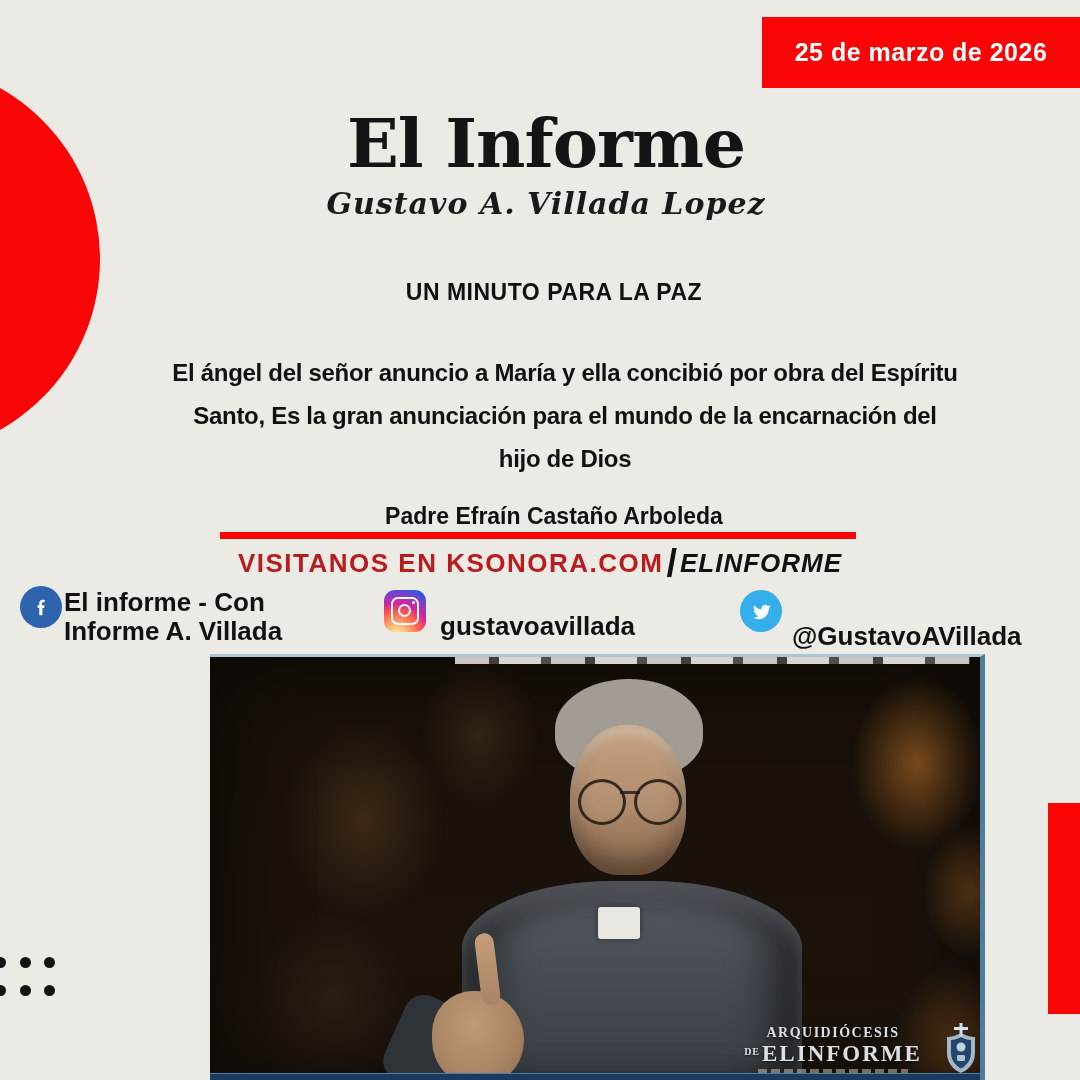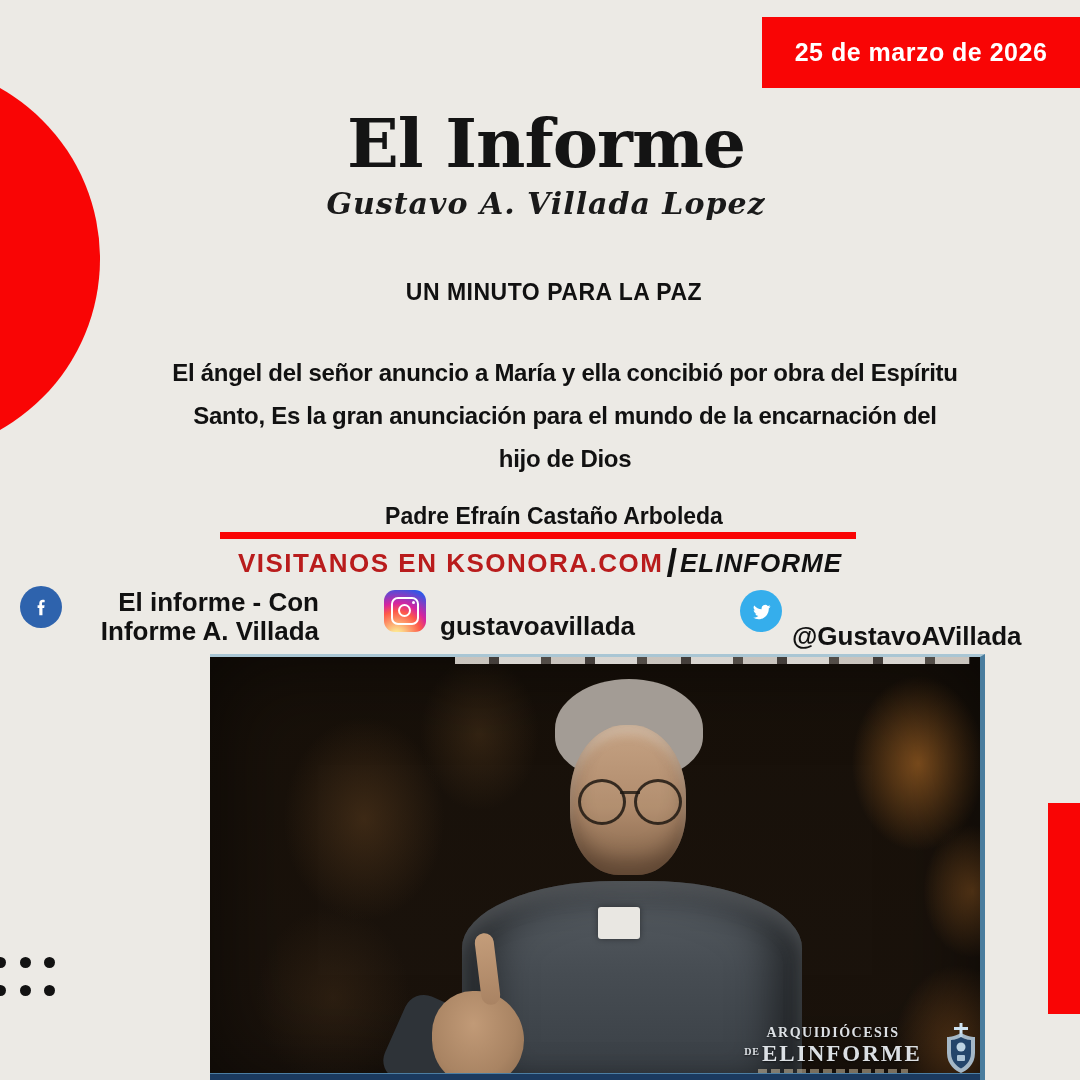--- a/index.html
+++ b/index.html
@@ -68,21 +68,21 @@
   .ig-cam{ position:relative; width:24px; height:24px; border:2.5px solid #fff; border-radius:7px; }
   .ig-cam::before{
     content:""; position:absolute; left:5px; top:5px; width:9px; height:9px;
     border:2.5px solid #fff; border-radius:50%;
   }
   .ig-cam::after{
     content:""; position:absolute; right:2px; top:2px; width:3px; height:3px;
     border-radius:50%; background:#fff;
   }
   .fb-label{
-    position:absolute; left:64px; top:588px; width:255px; text-align:right;
+    position:absolute; left:64px; top:588px; width:255px; text-align:left;
     font-size:26px; font-weight:bold; line-height:29px;
   }
   .ig-label{ position:absolute; left:440px; top:597px; font-size:26px; font-weight:bold;margin-top:14px; }
   .tw-label{ position:absolute; left:792px; top:621px; font-size:26px; font-weight:bold; }
   
   .photo{
     position:absolute; left:210px; top:654px; width:770px; height:426px; overflow:hidden;
     border-top:3px solid #A9C6D4; border-right:5px solid #4A7D9E;
     background:
       radial-gradient(ellipse 95px 125px at 92% 25%, rgba(150,92,34,.8), rgba(0,0,0,0) 70%),

